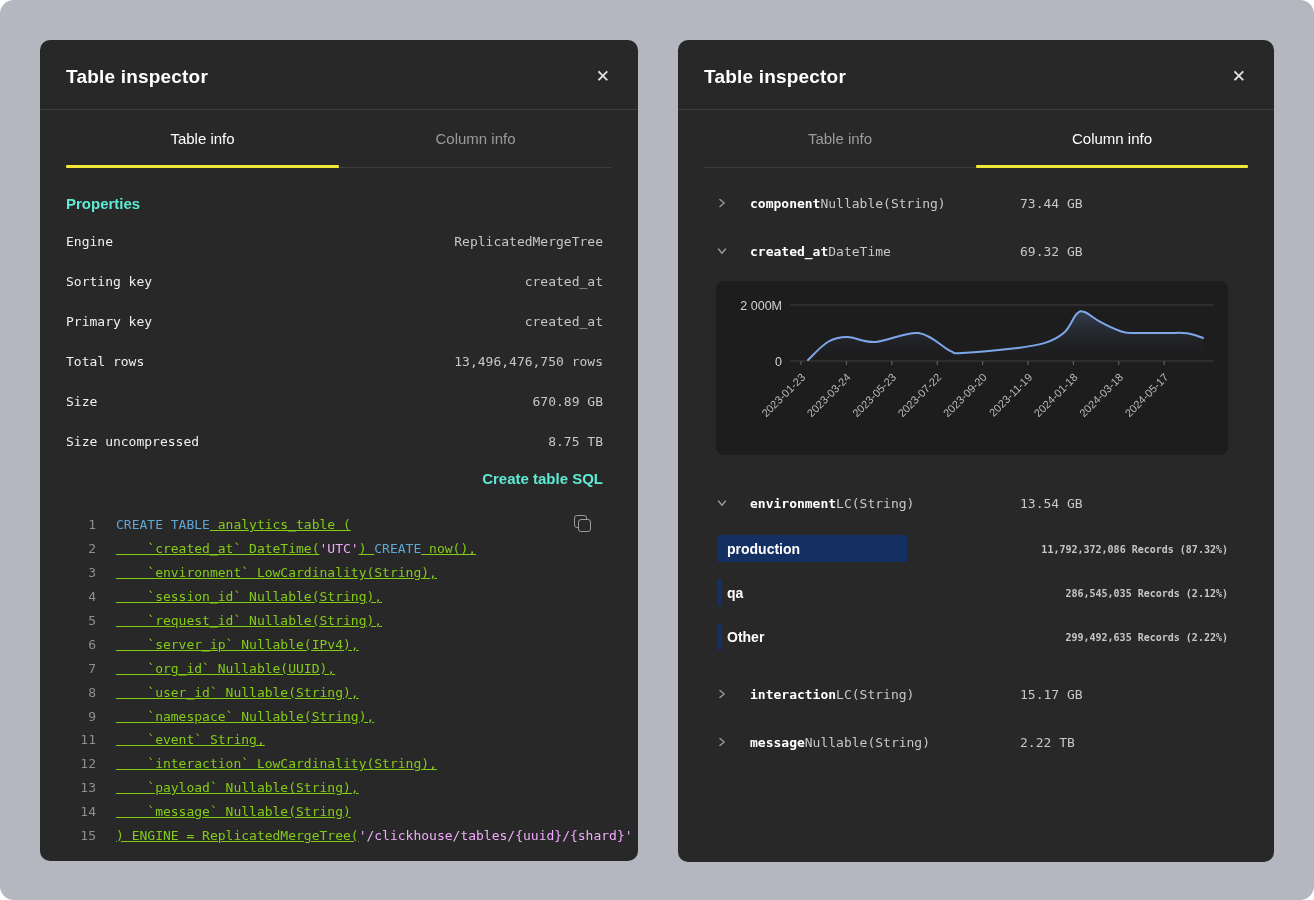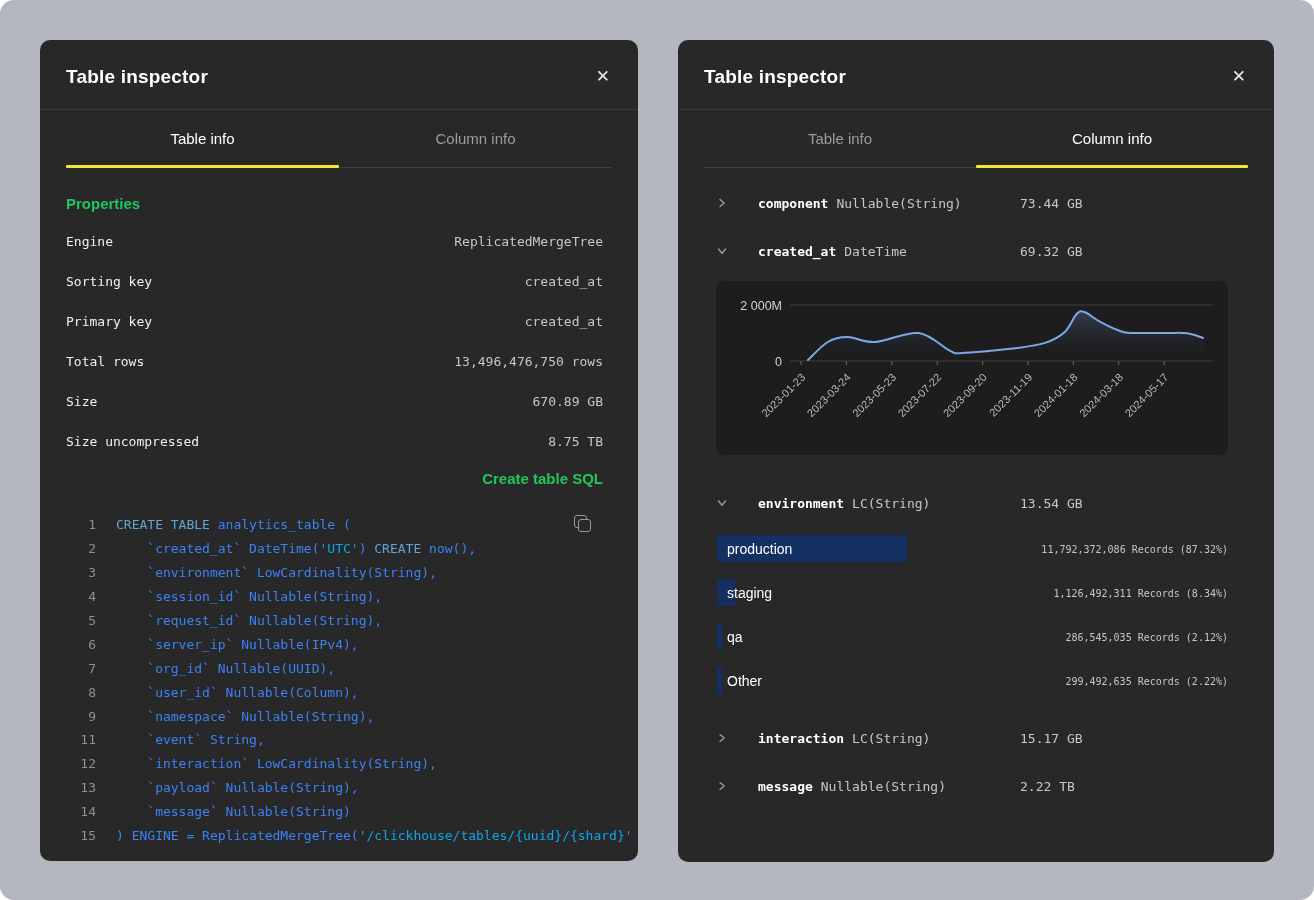--- a/index.html
+++ b/index.html
@@ -31,59 +31,59 @@
     font-size:15px;color:#9b9b9b;cursor:pointer;border-bottom:1px solid #3d3d3d;
   }
   .tab.active{color:#ffffff;}
   .tab.active::after{
     content:"";position:absolute;left:0;right:0;bottom:-1px;height:3px;
     background:var(--accent-yellow,#f2e636);border-radius:1px;
   }
 
   
   .panel-body{padding:0 35px 0 26px;}
-  .section-heading{font-size:15px;font-weight:bold;color:#22c55e;margin:27px 0 9px 0;}
+  .section-heading{font-size:15px;font-weight:bold;color:#5eead4;margin:27px 0 9px 0;}
   .prop-row{
     height:40px;display:flex;align-items:center;justify-content:space-between;
     font-family:"DejaVu Sans Mono",monospace;font-size:13px;
   }
   .prop-label{color:#f0f0f0;}
   .prop-value{color:#c7c7c7;}
   .sql-heading{margin-top:9px;text-align:right;}
   .code-block{position:relative;margin-top:26px;}
   .code-line{display:flex;height:23.9px;align-items:center;
     font-family:"DejaVu Sans Mono",monospace;font-size:13px;}
   .ln{width:30px;flex:none;text-align:right;color:#8f8f8f;margin-right:20px;}
   .code{white-space:pre;color:#e8e8e8;}
   .code .kw{color:#61a5d2;}
-  .code .str{color:#0ea5e9;}
-  .code .pl{color:#3b82f6;}
+  .code .str{color:#f0abfc;}
+  .code .pl{color:#84cc16;text-decoration:underline;}
   .copy-btn{position:absolute;right:8px;top:0;width:24px;height:24px;
     background:none;border:none;cursor:pointer;}
   .copy-sq{position:absolute;width:11px;height:11px;border:1.5px solid #9a9a9a;border-radius:3px;}
   .copy-sq.back{left:3px;top:2px;}
   .copy-sq.front{left:7px;top:6px;background:#282828;}
 
   
   .col-rows{margin-top:11px;}
   .col-row{
     display:grid;grid-template-columns:33px auto 1fr 220px;align-items:center;
-    height:48px;padding:0 34px 0 39px;cursor:pointer;gap:8px;
+    height:48px;padding:0 34px 0 39px;cursor:pointer;
   }
   .col-name{font-family:"DejaVu Sans Mono",monospace;font-weight:bold;font-size:13px;color:#fff;}
   .col-type,.col-size{font-family:"DejaVu Sans Mono",monospace;font-size:13px;color:#c7c7c7;text-align:left;}
   .chev{display:flex;align-items:center;}
   .chev svg{display:block;}
 
   .chart-card{
     position:relative;margin:6px 46px 24px 38px;width:512px;height:174px;
     background:#1d1d1e;border-radius:8px;
   }
 
-  .env-row{position:relative;height:44px;}
+  .env-row{position:relative;height:44px;font-weight:bold;}
   .env-bar{position:absolute;left:39px;top:8px;height:27px;background:#142f62;}
   .env-label{position:absolute;left:49px;top:0;height:44px;display:flex;align-items:center;
     font-size:14px;color:#fff;}
   .env-records{position:absolute;right:46px;top:0;height:44px;display:flex;align-items:center;
     font-family:"DejaVu Sans Mono",monospace;font-size:10px;color:#c7c7c7;}
   .env-gap{height:11px;}
 </style>
 </head>
 <body>
 
@@ -160,21 +160,21 @@
             <div class="code-line">
               <span class="ln">6</span>
               <span class="code"><span class="pl">    `server_ip` Nullable(IPv4),</span></span>
             </div>
             <div class="code-line">
               <span class="ln">7</span>
               <span class="code"><span class="pl">    `org_id` Nullable(UUID),</span></span>
             </div>
             <div class="code-line">
               <span class="ln">8</span>
-              <span class="code"><span class="pl">    `user_id` Nullable(Column),</span></span>
+              <span class="code"><span class="pl">    `user_id` Nullable(String),</span></span>
             </div>
             <div class="code-line">
               <span class="ln">9</span>
               <span class="code"><span class="pl">    `namespace` Nullable(String),</span></span>
             </div>
             <div class="code-line">
               <span class="ln">11</span>
               <span class="code"><span class="pl">    `event` String,</span></span>
             </div>
             <div class="code-line">
@@ -273,25 +273,20 @@
           <span class="col-name">environment</span>
           <span class="col-type">LC(String)</span>
           <span class="col-size">13.54 GB</span>
         </div>
         <div class="env-row">
           <span class="env-bar" style="width: 189.5px;"></span>
           <span class="env-label">production</span>
           <span class="env-records">11,792,372,086 Records (87.32%)</span>
         </div>
         <div class="env-row">
-          <span class="env-bar" style="width: 18.1px;"></span>
-          <span class="env-label">staging</span>
-          <span class="env-records">1,126,492,311 Records (8.34%)</span>
-        </div>
-        <div class="env-row">
           <span class="env-bar" style="width: 4.6px;"></span>
           <span class="env-label">qa</span>
           <span class="env-records">286,545,035 Records (2.12%)</span>
         </div>
         <div class="env-row">
           <span class="env-bar" style="width: 4.8px;"></span>
           <span class="env-label">Other</span>
           <span class="env-records">299,492,635 Records (2.22%)</span>
         </div>
         <div class="env-gap"></div>

